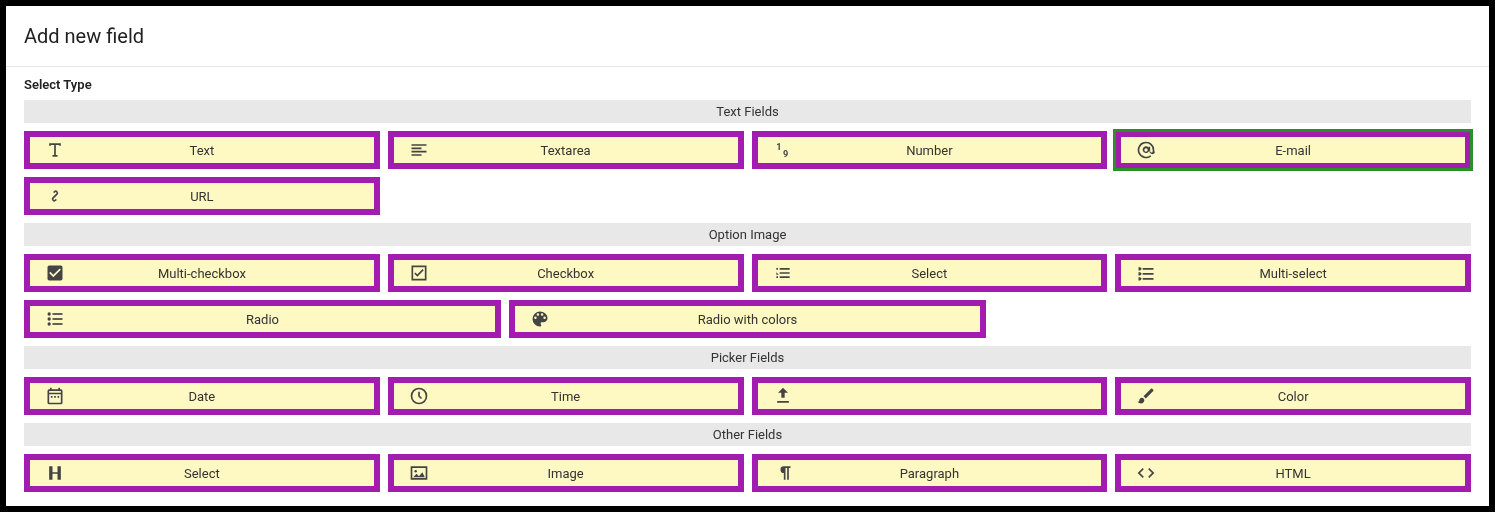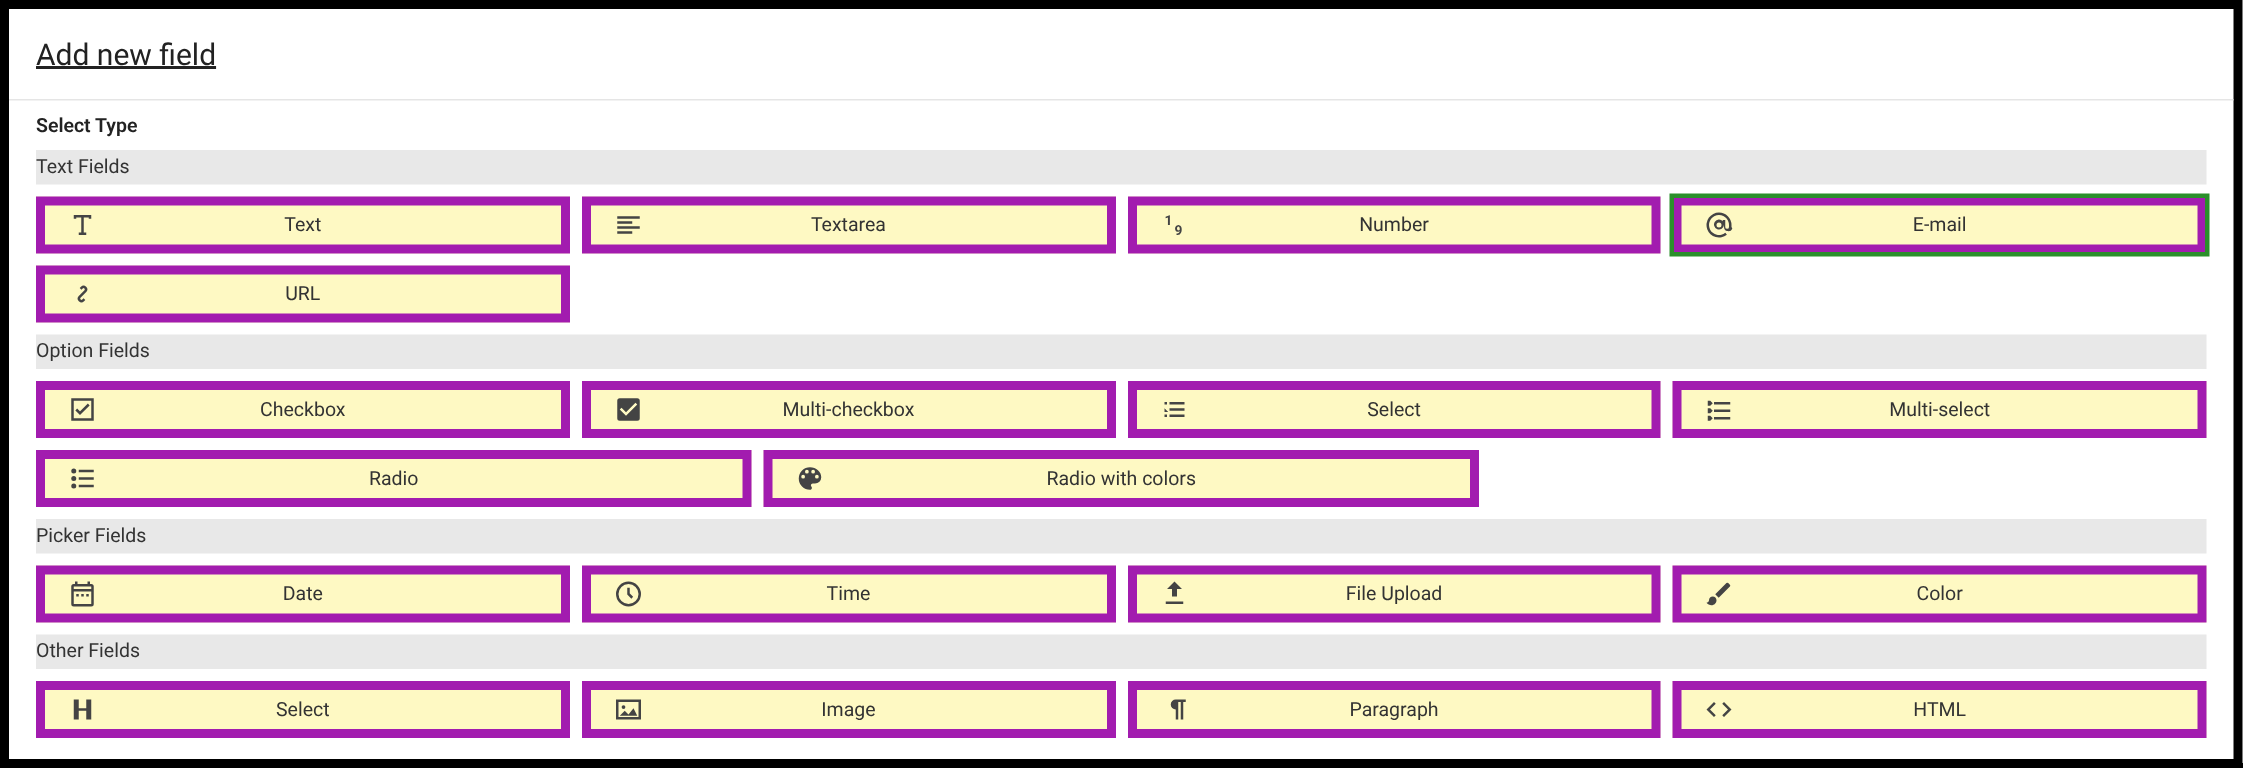--- a/index.html
+++ b/index.html
@@ -18,35 +18,34 @@
     background:#fff;
   }
   .inner {
     padding:10px 18px 0 18px;
   }
   .title {
     font-size:20px;
     font-weight:400;
     color:#222;
     padding:8px 0 18px 0;
-    text-decoration:underline;
   }
   .divider {
     border-top:1px solid #e5e5e5;
     margin:0 -18px 0 -18px;
   }
   .section-label {
     font-size:13px;
     font-weight:600;
     color:#222;
     padding:10px 0 8px 0;
   }
   .group-header {
     background:#e8e8e8;
-    text-align:left;
+    text-align:center;
     font-size:13px;
     color:#333;
     padding:4px 0;
     margin-bottom:8px;
   }
   .row {
     display:flex;
     gap:8px;
     margin-bottom:8px;
   }
@@ -145,41 +144,41 @@
               </svg>
           </span>
           <span class="label">URL</span>
         </div>
       </div>
       <div class="cell"></div>
       <div class="cell"></div>
       <div class="cell"></div>
     </div>
 
-    <div class="group-header">Option Fields</div>
-    <div class="row">
+    <div class="group-header">Option Image</div>
+    <div class="row">
+      <div class="cell">
+        <div class="tile">
+          <span class="icon">
+            <svg width="20" height="20" viewBox="0 0 24 24">
+                <path fill="currentColor" d="M19 3H5a2 2 0 0 0-2 2v14a2 2 0 0 0 2 2h14a2 2 0 0 0 2-2V5a2 2 0 0 0-2-2zm-9 14l-5-5 1.41-1.41L10 14.17l7.59-7.59L19 8l-9 9z"></path>
+              </svg>
+          </span>
+          <span class="label">Multi-checkbox</span>
+        </div>
+      </div>
       <div class="cell">
         <div class="tile">
           <span class="icon">
             <svg width="20" height="20" viewBox="0 0 24 24">
                 <path fill="none" stroke="currentColor" stroke-width="2" d="M4 4h16v16H4z"></path>
                 <path fill="none" stroke="currentColor" stroke-width="2" d="M7 12l3 3 7-7"></path>
               </svg>
           </span>
           <span class="label">Checkbox</span>
-        </div>
-      </div>
-      <div class="cell">
-        <div class="tile">
-          <span class="icon">
-            <svg width="20" height="20" viewBox="0 0 24 24">
-                <path fill="currentColor" d="M19 3H5a2 2 0 0 0-2 2v14a2 2 0 0 0 2 2h14a2 2 0 0 0 2-2V5a2 2 0 0 0-2-2zm-9 14l-5-5 1.41-1.41L10 14.17l7.59-7.59L19 8l-9 9z"></path>
-              </svg>
-          </span>
-          <span class="label">Multi-checkbox</span>
         </div>
       </div>
       <div class="cell">
         <div class="tile">
           <span class="icon">
             <svg width="20" height="20" viewBox="0 0 24 24">
                 <path fill="currentColor" d="M4 6h2v2H4V6zm4 0h12v2H8V6zM4 11l3 3H4v-3zm4 0h12v2H8v-2zM4 16h2v2H4v-2zm4 0h12v2H8v-2z"></path>
               </svg>
           </span>
           <span class="label">Select</span>
@@ -248,21 +247,20 @@
           <span class="label">Time</span>
         </div>
       </div>
       <div class="cell">
         <div class="tile">
           <span class="icon">
             <svg width="20" height="20" viewBox="0 0 24 24">
                 <path fill="currentColor" d="M5 20h14v-2H5v2zM12 2 6 8h4v6h4V8h4l-6-6z"></path>
               </svg>
           </span>
-          <span class="label">File Upload</span>
         </div>
       </div>
       <div class="cell">
         <div class="tile">
           <span class="icon">
             <svg width="20" height="20" viewBox="0 0 24 24">
                 <path fill="currentColor" d="M7 14c-1.66 0-3 1.34-3 3 0 1.31-1.16 2-2 2 .92 1.22 2.49 2 4 2 2.21 0 4-1.79 4-4 0-1.66-1.34-3-3-3zm13.71-9.37-1.34-1.34a1 1 0 0 0-1.41 0L9 12.25 11.75 15l8.96-8.96a1 1 0 0 0 0-1.41z"></path>
               </svg>
           </span>
           <span class="label">Color</span>

